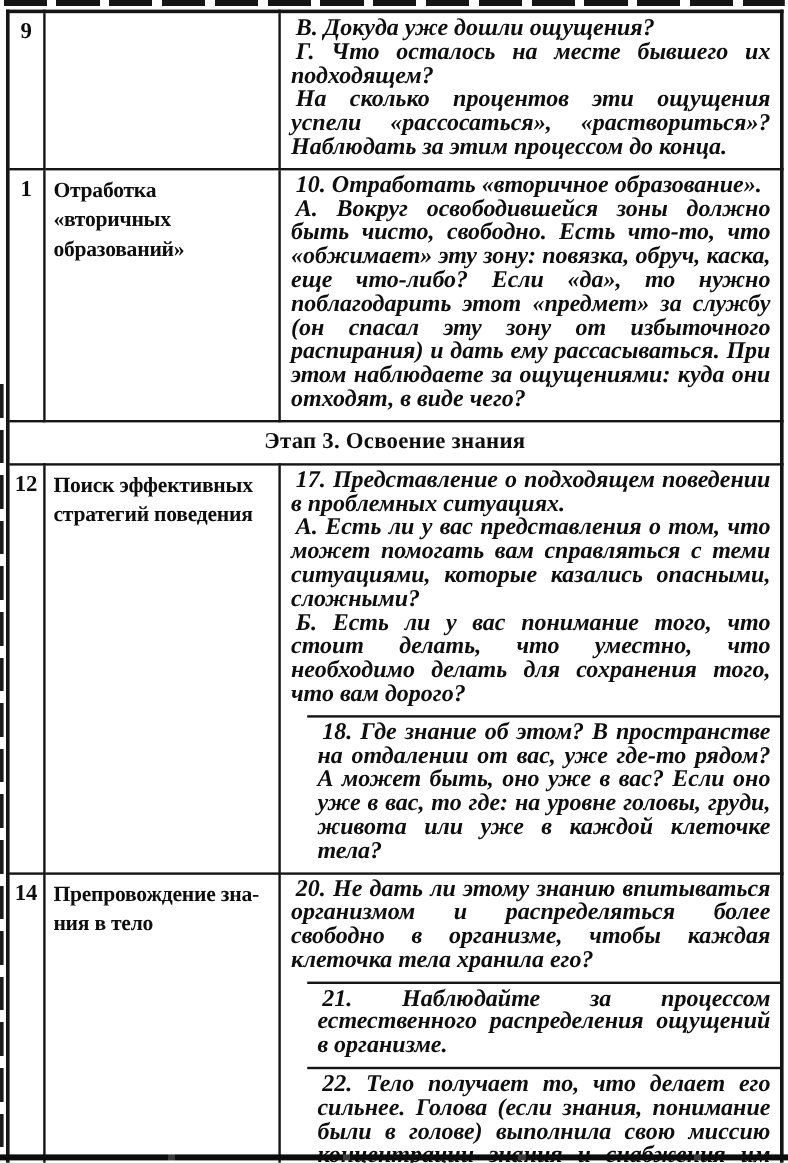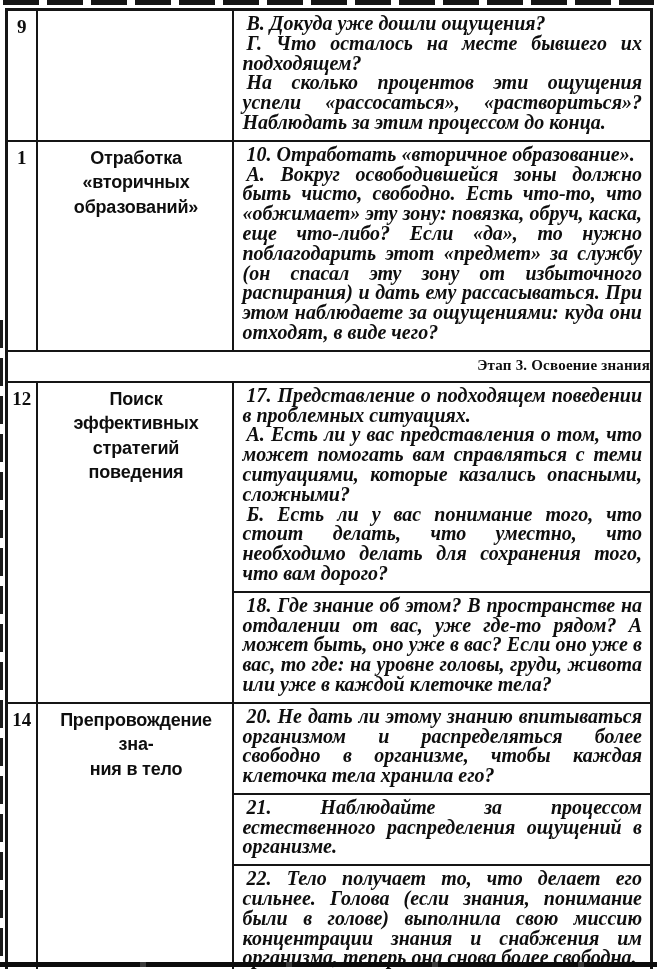--- a/index.html
+++ b/index.html
@@ -45,48 +45,47 @@
   col.c-desc { width: 419px; }
 
   td.num {
     text-align: center;
     font-weight: 700;
     font-size: 19px;
     padding-top: 5px;
     font-family: "Liberation Serif", serif;
   }
   td.name {
-    font-family: Liberation Sans, sans-serif;
+    font-family: Liberation Serif, serif;
     font-weight: 700;
     font-size: 18px;
     line-height: 24.5px;
     letter-spacing: -0.2px;
     padding: 4px 4px 6px 7px;
     white-space: pre-line;
-    text-align: center;
   }
   td.desc { padding: 0; }
 
   .sub { padding: 3px 8px 7px 9px; }
-  .sub + .sub { border-top: 2px solid #151515; }
+  .sub + .sub { border-top: 2px solid #151515; margin-left: 22px; }
 
   .para {
     font-family: "Liberation Serif", serif;
     font-style: italic;
     font-weight: 700;
     font-size: 20px;
     line-height: 19.8px;
     text-align: justify;
     text-indent: 4px;
   }
 
   td.stage {
-    text-align: right;
+    text-align: center;
     font-weight: 700;
-    font-size: 15px;
+    font-size: 19px;
     font-family: "Liberation Serif", serif;
     padding: 5px 0 7px 0;
     letter-spacing: 0.2px;
   }
 </style>
 </head>
 <body>
 
 <div class="page">
   <div class="artifact-top"></div>

